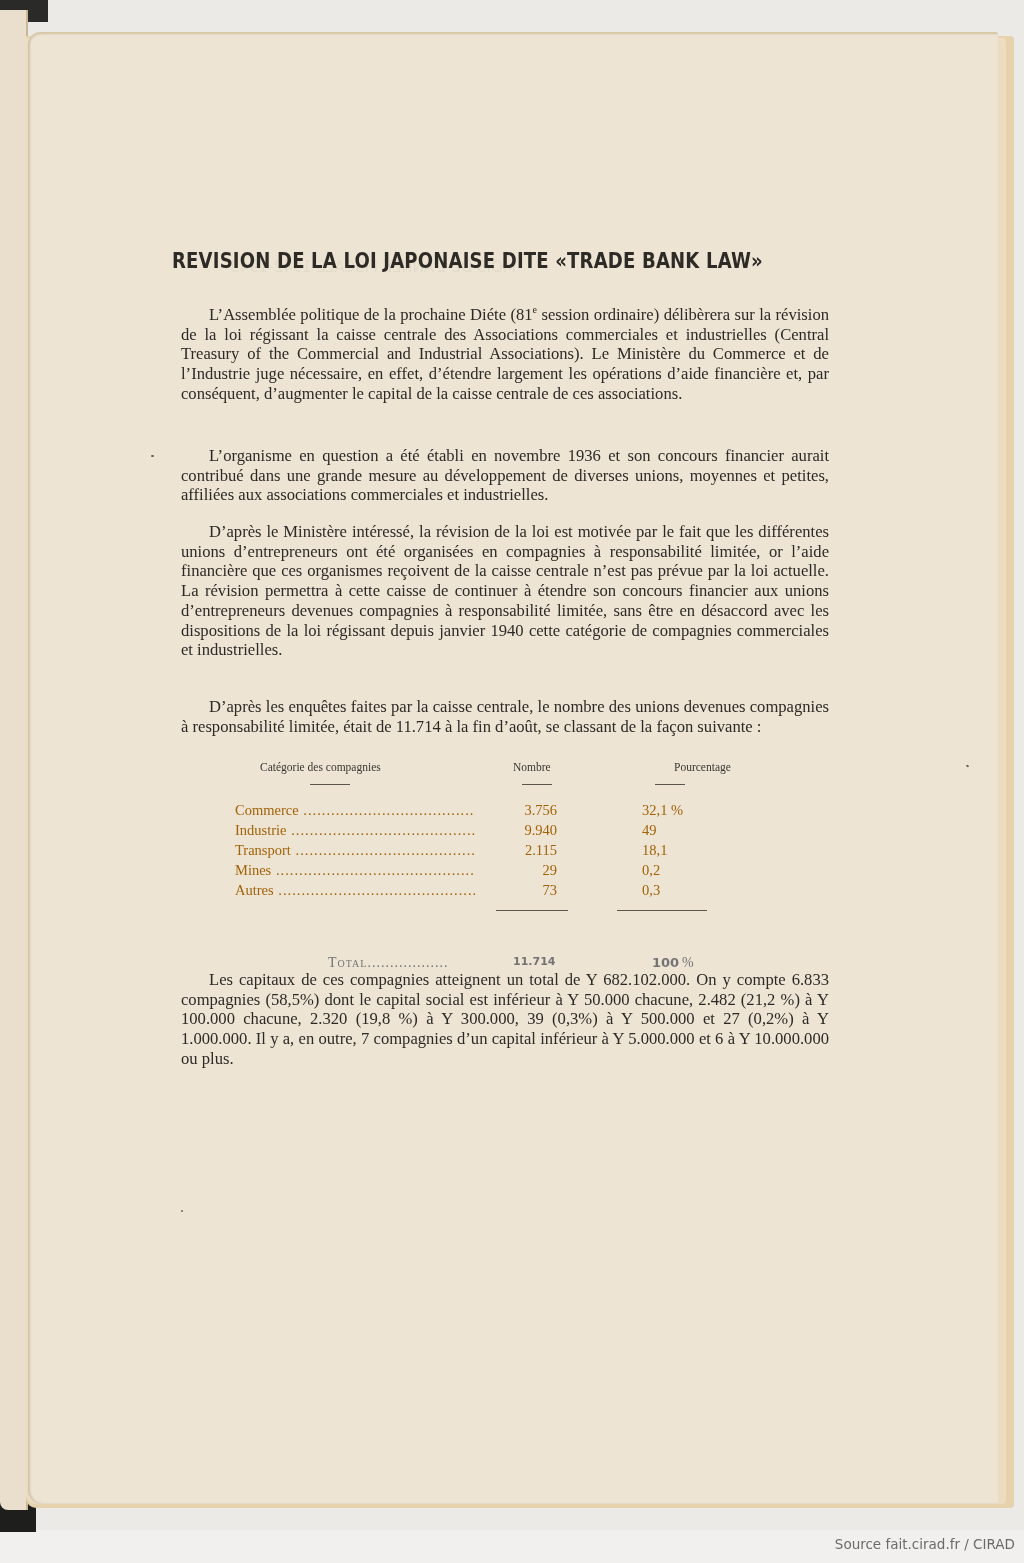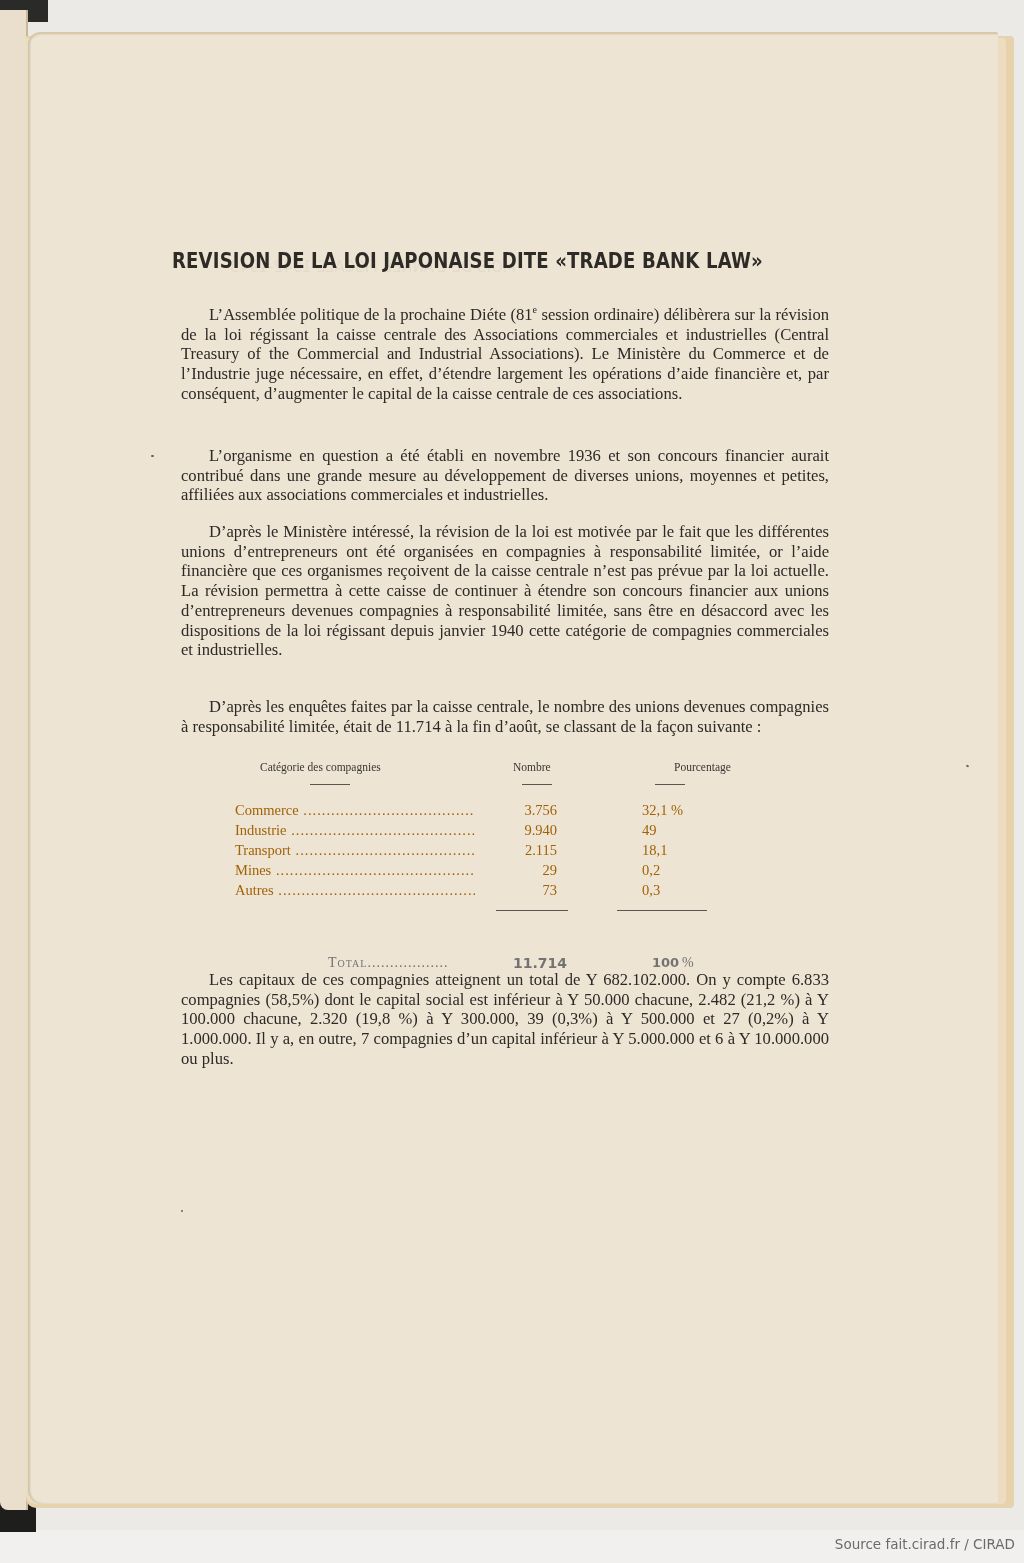--- a/index.html
+++ b/index.html
@@ -64,21 +64,21 @@
       letter-spacing: 1px;
     }
     .row .num { position: absolute; right: 158px; text-align: left; }
     .row .pct { position: absolute; left: 407px; }
     .r0 { top: 802px; } .r1 { top: 822px; } .r2 { top: 842px; } .r3 { top: 862px; } .r4 { top: 882px; }
     .sum-line1 { left: 496px; top: 910px; width: 72px; height: 1px; }
     .sum-line2 { left: 617px; top: 910px; width: 90px; height: 1px; }
     .total-row { position: absolute; top: 929px; font-size: 14px; color: #737373; margin-top: 26px; }
     .total-label { left: 328px; font-variant: small-caps; letter-spacing: 1px; }
     .total-label .dots { letter-spacing: 1px; }
-    .total-num { left: 513px; font-family: "DejaVu Sans", sans-serif; font-weight: bold; font-size: 14px; }
+    .total-num { left: 513px; font-family: "DejaVu Sans", sans-serif; font-weight: bold; font-size: 11px; }
     .total-pct { left: 652px; font-family: "DejaVu Sans", sans-serif; font-weight: bold; font-size: 13px; }
     .total-pct-sign { left: 682px; font-size: 14px; }
     .bleed {
       position: absolute; font-family: "DejaVu Sans", sans-serif; color: rgba(120,110,95,0.08);
       font-size: 15px; transform: scaleX(-1);
     }
     .speck { position: absolute; width: 3px; height: 2px; background: #6b645a; border-radius: 1px; }
     .source {
       position: absolute; right: 9px; top: 1536px;
       font-family: "DejaVu Sans", sans-serif; font-size: 13.5px; color: #6a6a6a;

